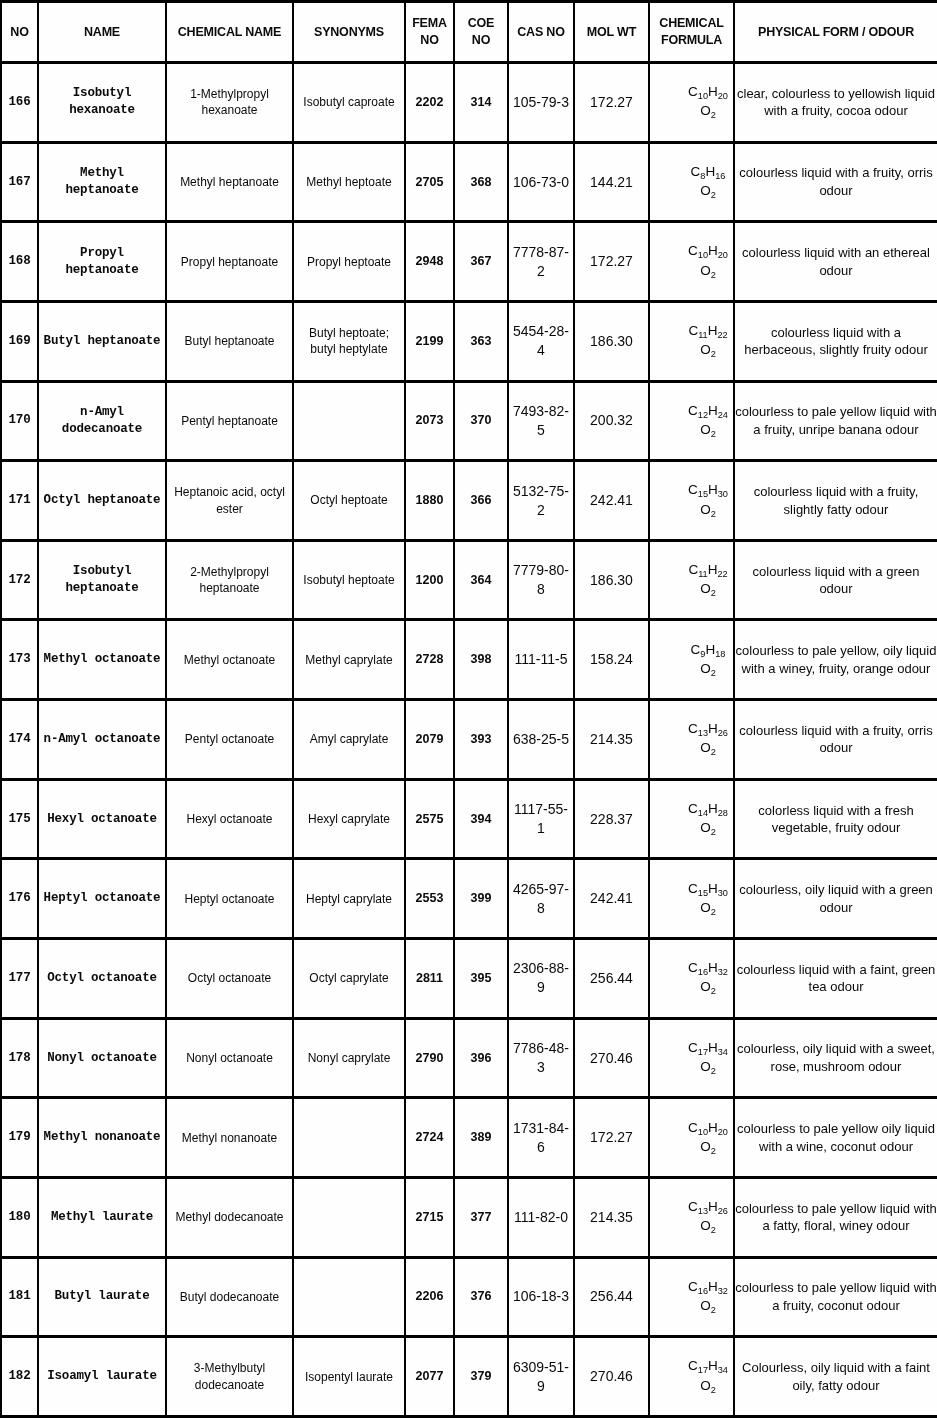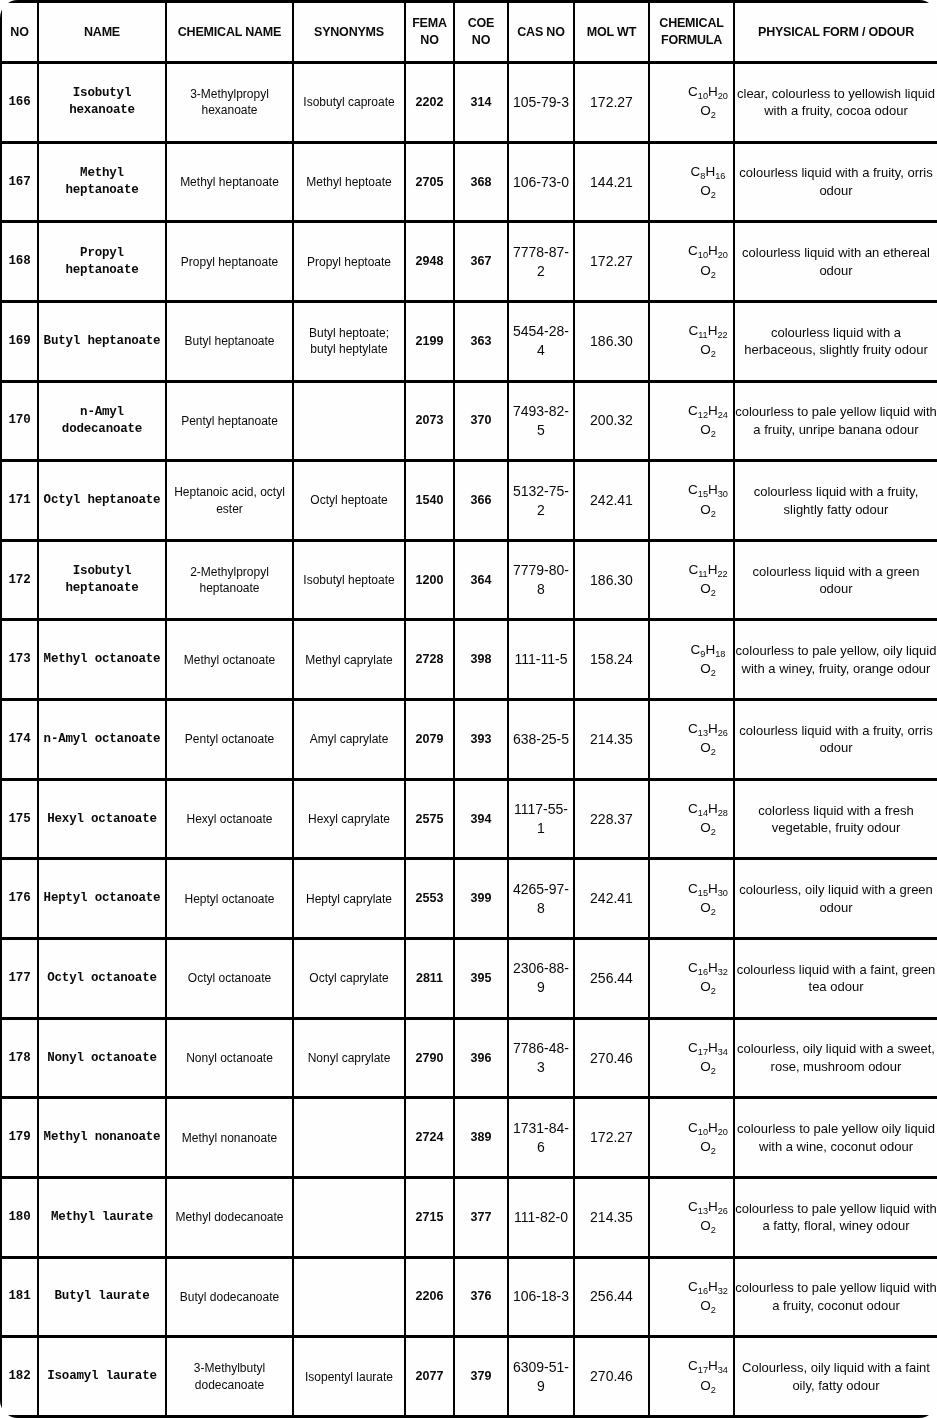--- a/index.html
+++ b/index.html
@@ -8,21 +8,20 @@
     background: #ffffff;
   }
   .page {
     width: 937px;
     height: 1418px;
     overflow: hidden;
     background: #fefefe;
     position: relative;
     font-family: "Liberation Sans", sans-serif;
     color: #0a0a0a;
-    border-radius: 18px;
   }
   table.chem-table {
     border-collapse: collapse;
     table-layout: fixed;
     width: 937px;
     height: 1418px;
     background: #fefefe;
   }
   col.col-no        { width: 37px; }
   col.col-name      { width: 128px; }
@@ -112,21 +111,21 @@
           <th>CAS NO</th>
           <th>MOL WT</th>
           <th>CHEMICAL FORMULA</th>
           <th>PHYSICAL FORM / ODOUR</th>
         </tr>
     </thead>
     <tbody id="table-body">
         <tr>
           <td class="cell-no">166</td>
           <td class="cell-name">Isobutyl hexanoate</td>
-          <td class="cell-chemical_name">3-Methylpropyl hexanoate</td>
+          <td class="cell-chemical_name">1-Methylpropyl hexanoate</td>
           <td class="cell-synonyms">Isobutyl caproate</td>
           <td class="cell-fema_no">2202</td>
           <td class="cell-coe_no">314</td>
           <td class="cell-cas_no">105-79-3</td>
           <td class="cell-mol_wt">172.27</td>
           <td class="cell-chemical_formula">C<sub>10</sub>H<sub>20</sub>O<sub>2</sub></td>
           <td class="cell-physical_form_odour">clear, colourless to yellowish liquid with a fruity, cocoa odour</td>
         </tr>
         <tr>
           <td class="cell-no">167</td>
@@ -174,21 +173,21 @@
           <td class="cell-cas_no">7493-82-5</td>
           <td class="cell-mol_wt">200.32</td>
           <td class="cell-chemical_formula">C<sub>12</sub>H<sub>24</sub>O<sub>2</sub></td>
           <td class="cell-physical_form_odour">colourless to pale yellow liquid with a fruity, unripe banana odour</td>
         </tr>
         <tr>
           <td class="cell-no">171</td>
           <td class="cell-name">Octyl heptanoate</td>
           <td class="cell-chemical_name">Heptanoic acid, octyl ester</td>
           <td class="cell-synonyms">Octyl heptoate</td>
-          <td class="cell-fema_no">1540</td>
+          <td class="cell-fema_no">1880</td>
           <td class="cell-coe_no">366</td>
           <td class="cell-cas_no">5132-75-2</td>
           <td class="cell-mol_wt">242.41</td>
           <td class="cell-chemical_formula">C<sub>15</sub>H<sub>30</sub>O<sub>2</sub></td>
           <td class="cell-physical_form_odour">colourless liquid with a fruity, slightly fatty odour</td>
         </tr>
         <tr>
           <td class="cell-no">172</td>
           <td class="cell-name">Isobutyl heptanoate</td>
           <td class="cell-chemical_name">2-Methylpropyl heptanoate</td>

